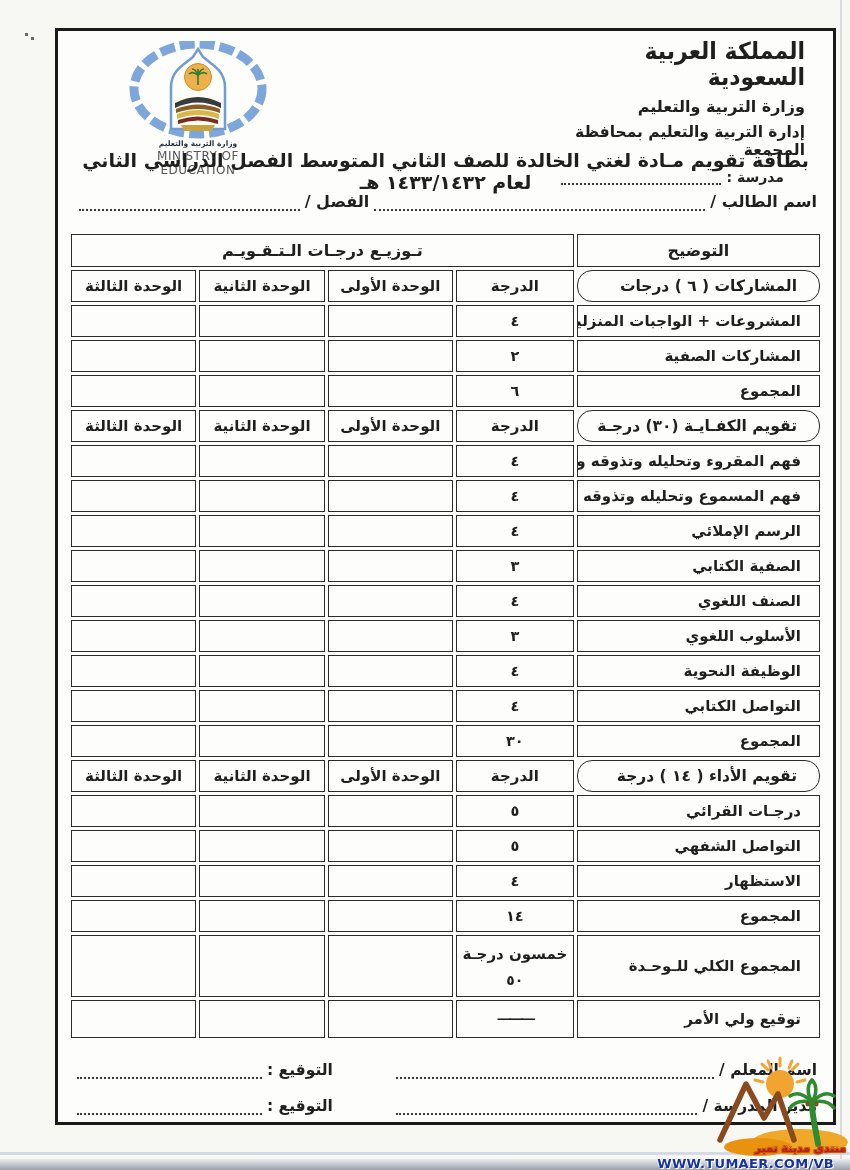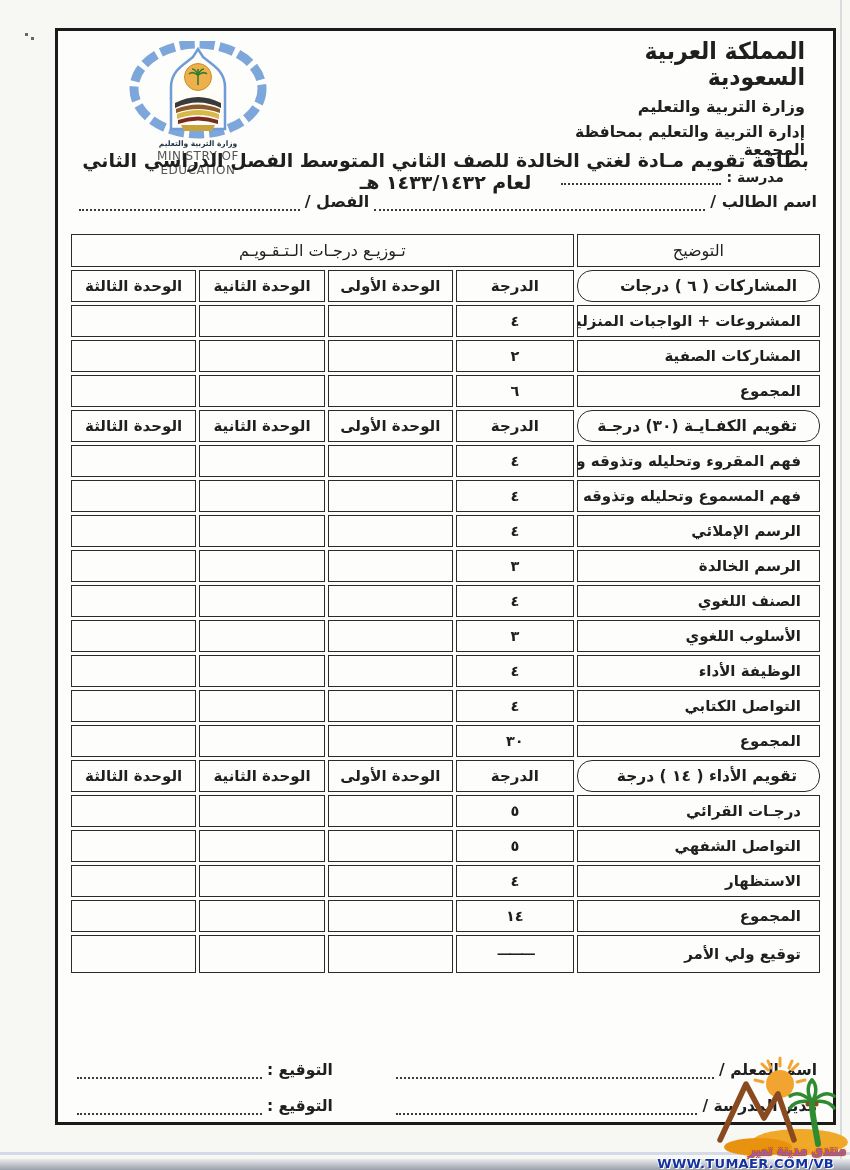--- a/index.html
+++ b/index.html
@@ -38,41 +38,41 @@
   
   .title{position:absolute;top:118px;left:6px;right:6px;text-align:center;font-size:19px;font-weight:700;}
   .student-line{position:absolute;top:161px;left:16px;right:16px;display:flex;align-items:flex-end;direction:rtl;font-size:16px;font-weight:600;}
   .student-line .dots.d1{flex:1.5;}
   .student-line .dots.d2{flex:1;}
 
   
   .tbl-wrap{position:absolute;top:200px;left:10px;right:10px;}
   table{width:100%;border-collapse:separate;border-spacing:3px;direction:rtl;table-layout:fixed;}
   td{border:1.5px solid #2b2b2b;background:#fdfdfb;vertical-align:middle;box-sizing:border-box;height:32px;padding:1px 4px;}
-  .c-expl-head,.c-dist-head{text-align:center;font-size:16px;font-weight:400;height:33px;}
+  .c-expl-head,.c-dist-head{text-align:center;font-size:16px;font-weight:700;height:33px;}
   .c-label{text-align:right;padding-right:18px;font-size:15px;font-weight:700;overflow:hidden;white-space:nowrap;}
   .c-sec{font-size:15.5px;padding-right:22px;border-radius:15px;}
   .c-unit-head{text-align:center;font-size:15px;font-weight:700;}
   .c-score{text-align:center;font-size:14.5px;font-weight:600;}
   .row-data-tall td{height:62px;}
   .row-data-dash td{height:38px;}
   .sc1{font-size:15px;font-weight:700;}
   .sc2{font-size:14px;font-weight:600;margin-top:9px;}
   .dash{display:inline-block;letter-spacing:-3px;font-weight:700;font-size:15px;transform:scaleY(.8);}
 
   
   .footer{position:absolute;left:14px;right:16px;top:1018px;font-size:15.5px;font-weight:700;}
   .f-row{display:flex;align-items:flex-end;direction:rtl;height:30px;margin-bottom:6px;}
   .f-row .dots.mid{flex:1;}
   .f-row .gap{width:58px;}
   .f-row .dots.sig{width:185px;flex:none;}
 
   
   .watermark{position:absolute;left:712px;top:1056px;width:138px;height:114px;z-index:5;}
-  .wm-name{position:absolute;right:4px;top:86px;font-size:14px;font-weight:400;color:#8b5cf6;white-space:nowrap;
+  .wm-name{position:absolute;right:4px;top:86px;font-size:11px;font-weight:700;color:#b91c1c;white-space:nowrap;
     text-shadow:1px 1px 0 #c7590f,-1px -1px 0 #c7590f,1px -1px 0 #c7590f,-1px 1px 0 #c7590f,0 0 3px #c7590f;}
   .wm-url{position:absolute;right:16px;top:100px;font-size:13px;font-weight:700;color:#16329f;letter-spacing:.3px;direction:ltr;white-space:nowrap;
     text-shadow:1px 1px 0 #fff,-1px -1px 0 #fff;}
 </style>
 </head>
 <body>
 
 <div class="speck" style="left:25px;top:33px;width:3px;height:3px;"></div>
 <div class="speck" style="left:31px;top:37px;width:3px;height:3px;"></div>
 <div class="faint-dots"></div>
@@ -190,42 +190,42 @@
             <td class="c-empty"></td>
           </tr>
           <tr class="row-data">
             <td class="c-label">الرسم الإملائي</td>
             <td class="c-score">٤</td>
             <td class="c-empty"></td>
             <td class="c-empty"></td>
             <td class="c-empty"></td>
           </tr>
           <tr class="row-data">
-            <td class="c-label">الرسم الخالدة</td>
+            <td class="c-label">الصفية الكتابي</td>
             <td class="c-score">٣</td>
             <td class="c-empty"></td>
             <td class="c-empty"></td>
             <td class="c-empty"></td>
           </tr>
           <tr class="row-data">
             <td class="c-label">الصنف اللغوي</td>
             <td class="c-score">٤</td>
             <td class="c-empty"></td>
             <td class="c-empty"></td>
             <td class="c-empty"></td>
           </tr>
           <tr class="row-data">
             <td class="c-label">الأسلوب اللغوي</td>
             <td class="c-score">٣</td>
             <td class="c-empty"></td>
             <td class="c-empty"></td>
             <td class="c-empty"></td>
           </tr>
           <tr class="row-data">
-            <td class="c-label">الوظيفة الأداء</td>
+            <td class="c-label">الوظيفة النحوية</td>
             <td class="c-score">٤</td>
             <td class="c-empty"></td>
             <td class="c-empty"></td>
             <td class="c-empty"></td>
           </tr>
           <tr class="row-data">
             <td class="c-label">التواصل الكتابي</td>
             <td class="c-score">٤</td>
             <td class="c-empty"></td>
             <td class="c-empty"></td>
@@ -262,20 +262,30 @@
           <tr class="row-data">
             <td class="c-label">الاستظهار</td>
             <td class="c-score">٤</td>
             <td class="c-empty"></td>
             <td class="c-empty"></td>
             <td class="c-empty"></td>
           </tr>
           <tr class="row-data">
             <td class="c-label">المجموع</td>
             <td class="c-score">١٤</td>
+            <td class="c-empty"></td>
+            <td class="c-empty"></td>
+            <td class="c-empty"></td>
+          </tr>
+          <tr class="row-data-tall">
+            <td class="c-label">المجموع الكلي للـوحـدة</td>
+            <td class="c-score">
+              <div class="sc1">خمسون درجـة</div>
+              <div class="sc2">٥٠</div>
+            </td>
             <td class="c-empty"></td>
             <td class="c-empty"></td>
             <td class="c-empty"></td>
           </tr>
           <tr class="row-data-dash">
             <td class="c-label">توقيع ولي الأمر</td>
             <td class="c-score"><span class="dash">———</span></td>
             <td class="c-empty"></td>
             <td class="c-empty"></td>
             <td class="c-empty"></td>

